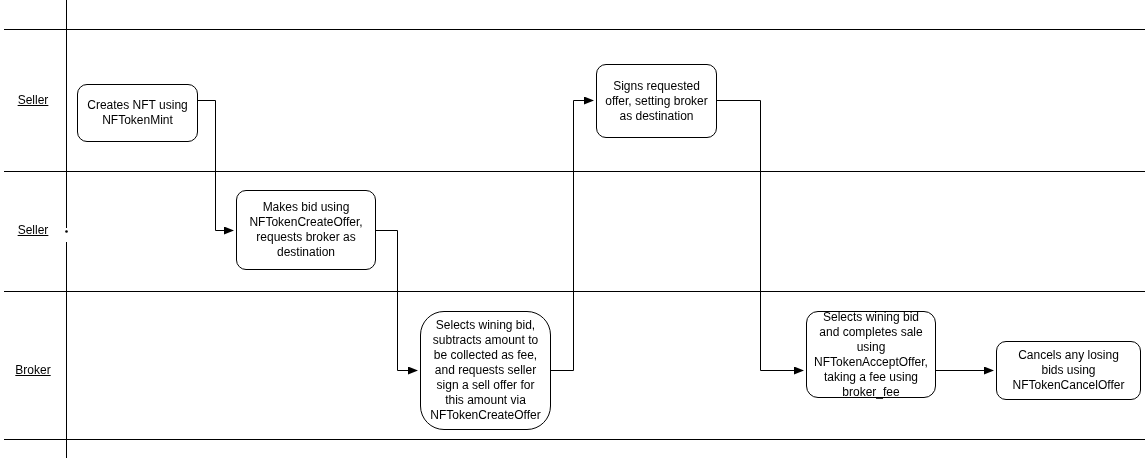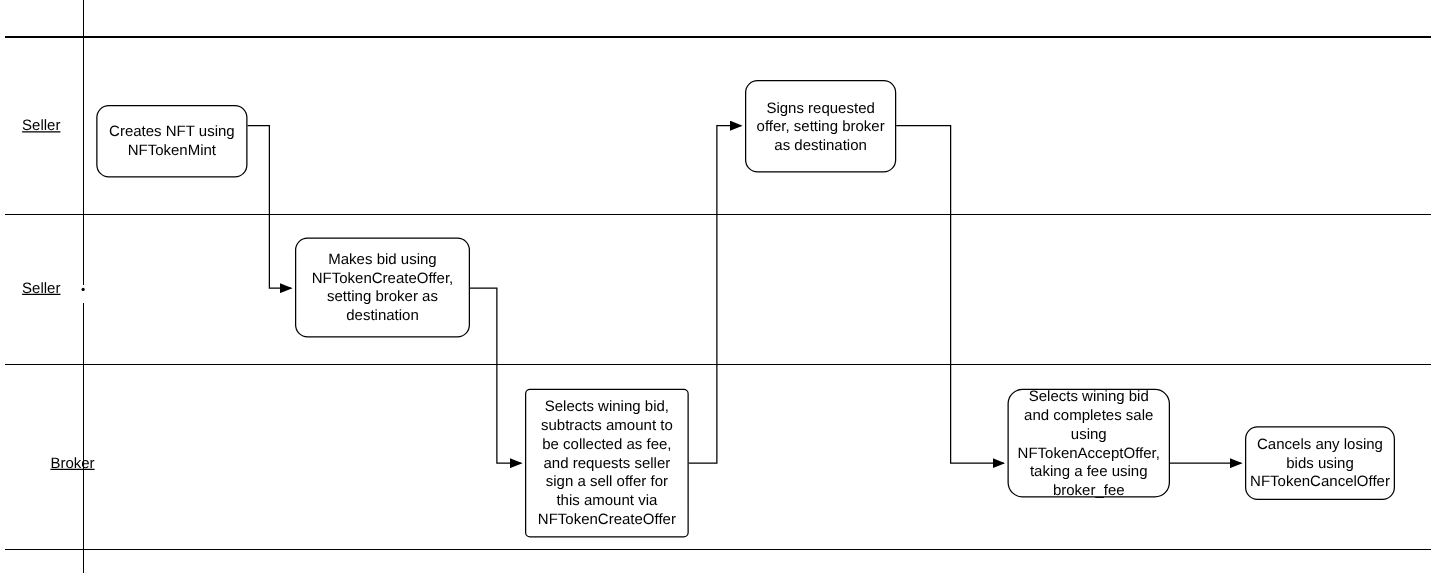--- a/index.html
+++ b/index.html
@@ -75,46 +75,46 @@
       <polyline points="198,100.5 215.5,100.5 215.5,230.5 233,230.5" marker-end="url(#arrow)"></polyline>
       <polyline points="376,230.5 397.5,230.5 397.5,370.5 417,370.5" marker-end="url(#arrow)"></polyline>
       <polyline points="551,370.5 573.5,370.5 573.5,100.5 593,100.5" marker-end="url(#arrow)"></polyline>
       <polyline points="717,100.5 760.5,100.5 760.5,370.5 803,370.5" marker-end="url(#arrow)"></polyline>
       <polyline points="936,370.5 993,370.5" marker-end="url(#arrow)"></polyline>
     </g>
   </svg>
 
   <div class="lane-label" style="top:93px;">Seller</div>
   <div class="lane-label" style="top:223px;">Seller</div>
-  <div class="lane-label" style="top:363px;padding-left:25px;">Broker</div>
+  <div class="lane-label" style="top:363px;">Broker</div>
 
   <div class="node" style="left:77px;  top:84px;  width:121px; height:58px;">Creates NFT using
 NFTokenMint</div>
 
   <div class="node" style="left:236px; top:190px; width:140px; height:80px;">Makes bid using
 NFTokenCreateOffer,
-setting broker as
+requests broker as
 destination</div>
 
-  <div class="node" style="left:420px; top:311px; width:131px; height:119px; border-radius:4px;">Selects wining bid,
+  <div class="node" style="left:420px; top:311px; width:131px; height:119px; border-radius:24px;">Selects wining bid,
 subtracts amount to
 be collected as fee,
 and requests seller
 sign a sell offer for
 this amount via
 NFTokenCreateOffer</div>
 
   <div class="node" style="left:596px; top:64px;  width:121px; height:74px;">Signs requested
 offer, setting broker
 as destination</div>
 
   <div class="node" style="left:806px; top:311px; width:130px; height:87px; border-radius:12px;">Selects wining bid
 and completes sale
 using
 NFTokenAcceptOffer,
 taking a fee using
 broker_fee</div>
 
-  <div class="node" style="left:996px; top:341px; width:120px; height:59px;">Cancels any losing
+  <div class="node" style="left:996px; top:341px; width:145px; height:59px;">Cancels any losing
 bids using
 NFTokenCancelOffer</div>
 
 </div>
 
 </body></html>

